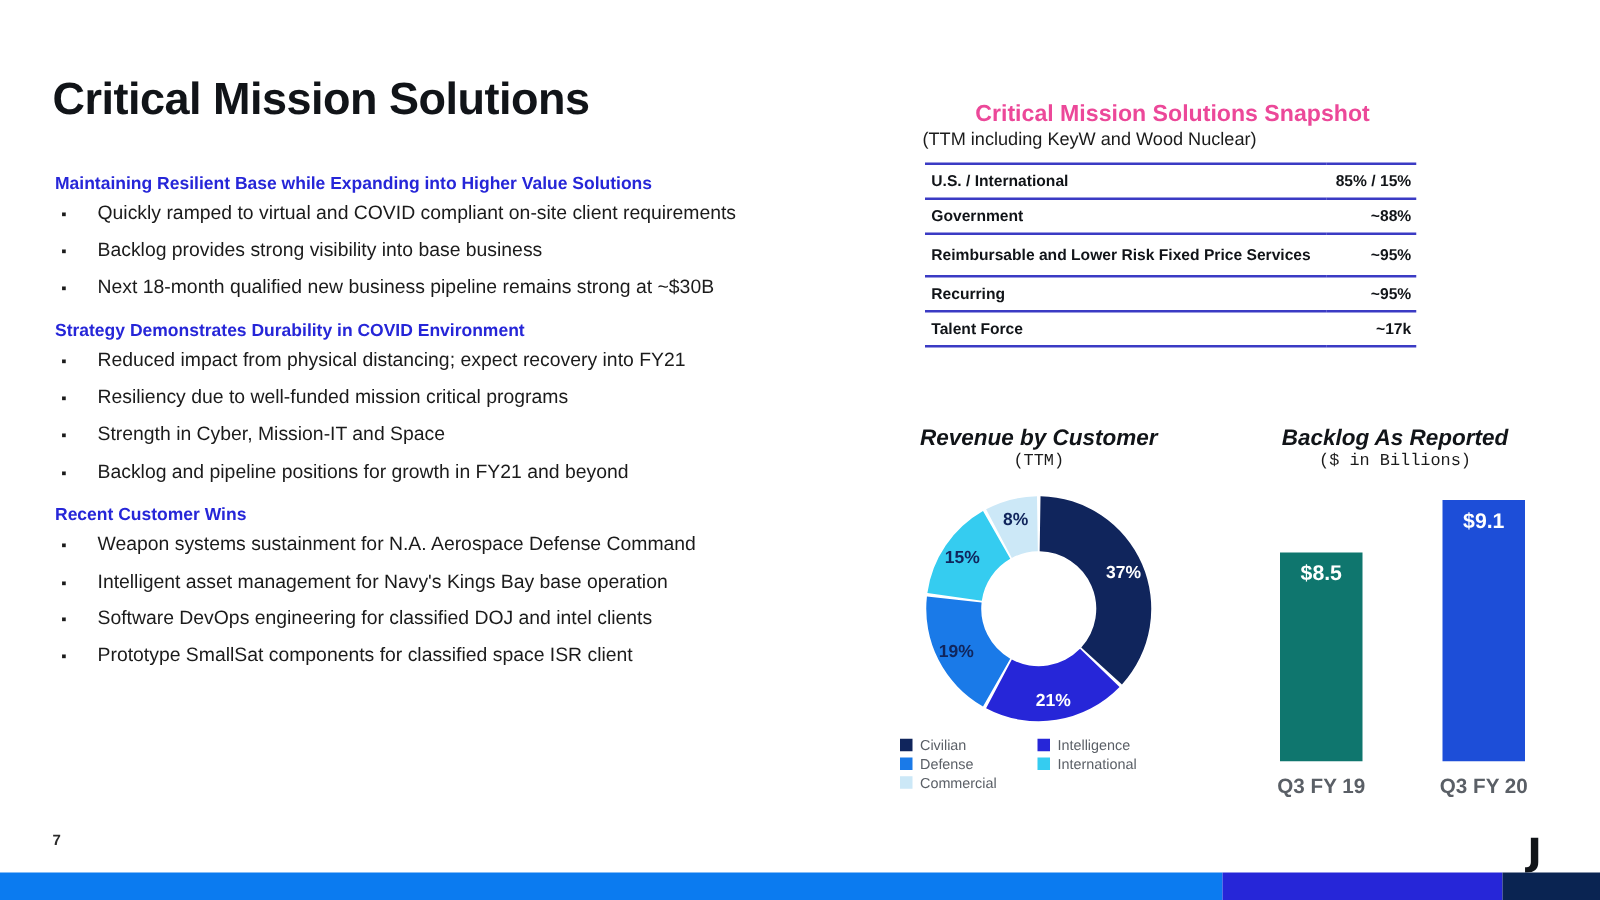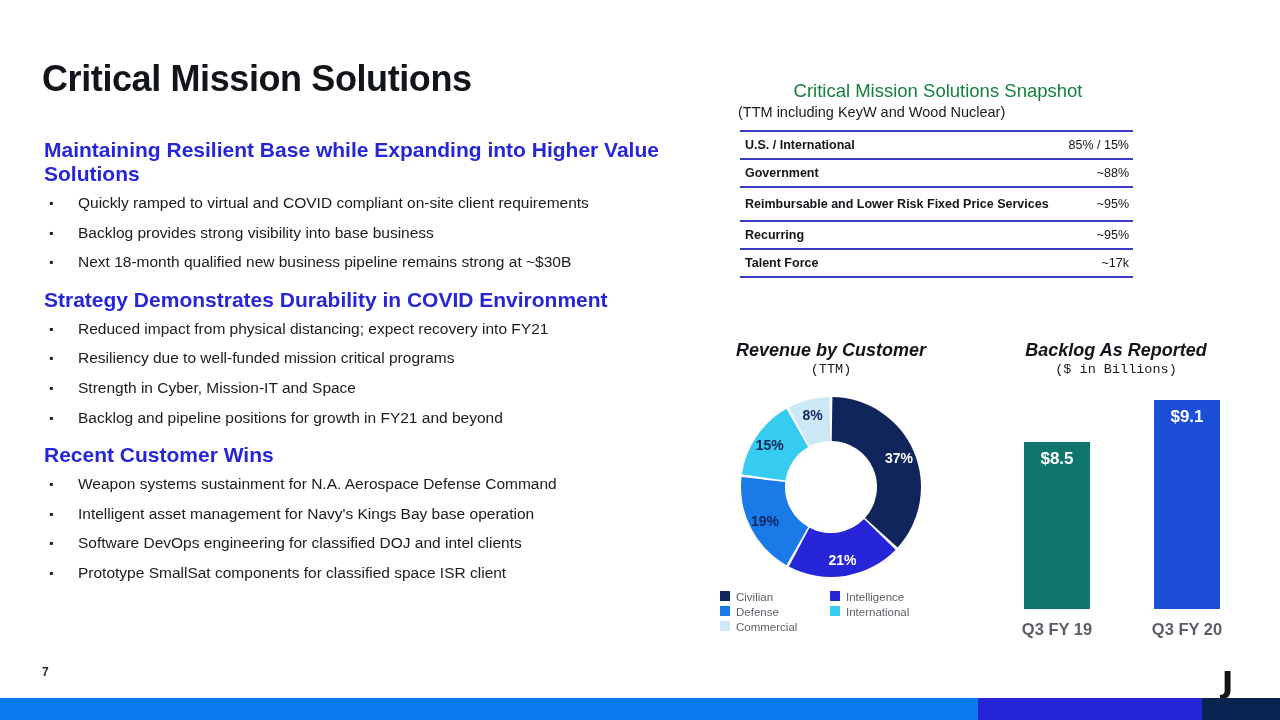--- a/index.html
+++ b/index.html
@@ -14,59 +14,59 @@
   
   .slide-title {
     position: absolute; left: 42px; top: 58px;
     font-size: 36px; font-weight: 700; color: #111418;
     letter-spacing: -0.4px;
   }
 
   
   .left-col { position: absolute; left: 44px; top: 138px; width: 670px; }
   .section-head {
-    color: #2626d8; font-weight: 700; font-size: 21px;
+    color: #2626d8; font-weight: 700; font-size: 14px;
     margin-top: 16px; margin-bottom: 8px;
   }
   .section-head.first { margin-top: 0; }
   .bullet-list { list-style: none; }
   .bullet-row {
     display: flex; align-items: flex-start;
     font-size: 15.5px; color: #1b1b1b; line-height: 1.2;
     margin: 0 0 11px 0;
   }
   .bullet-mark {
     width: 34px; flex: 0 0 34px; text-align: left;
     padding-left: 5px; color: #1b1b1b; font-size: 12px; line-height: 1.5;
   }
   .bullet-text { flex: 1 1 auto; }
 
   
   .right-col { position: absolute; left: 720px; top: 80px; width: 510px; }
 
   .snap-title {
-    text-align: center; font-size: 18.5px; font-weight: 400; color: #15803d;
+    text-align: center; font-size: 18.5px; font-weight: 700; color: #ec4899;
     width: 400px; margin-left: 18px;
   }
   .snap-sub {
     text-align: left; font-size: 14.5px; color: #1b1b1b;
     width: 400px; margin-left: 18px; margin-top: 2px;
   }
   .snap-table {
     width: 393px; margin-left: 20px; margin-top: 10px;
     border-collapse: collapse;
   }
   .snap-table tr { border-top: 2px solid #3b3bc4; }
   .snap-table tr:last-child { border-bottom: 2px solid #3b3bc4; }
   .snap-table td {
     padding: 6px 2px 6px 5px;
     font-size: 12.5px; color: #111418; vertical-align: middle;
   }
   .snap-table td.label { font-weight: 700; }
-  .snap-table td.value { text-align: right; font-weight: 400; padding-right: 4px; white-space: nowrap; }
+  .snap-table td.value { text-align: right; font-weight: 700; padding-right: 4px; white-space: nowrap; }
   .snap-table tr.tall td { padding-top: 9px; padding-bottom: 9px; }
 
   
   .charts-row { position: absolute; left: 706px; top: 340px; width: 540px; height: 330px; }
 
   .chart-block { position: absolute; }
   .chart-title { font-size: 18px; font-weight: 700; color: #111418; text-align: center; font-style: italic; }
   .chart-sub { font-size: 13.5px; color: #1b1b1b; text-align: center; margin-top: 1px; font-family: Liberation Mono, monospace; }
 
   

